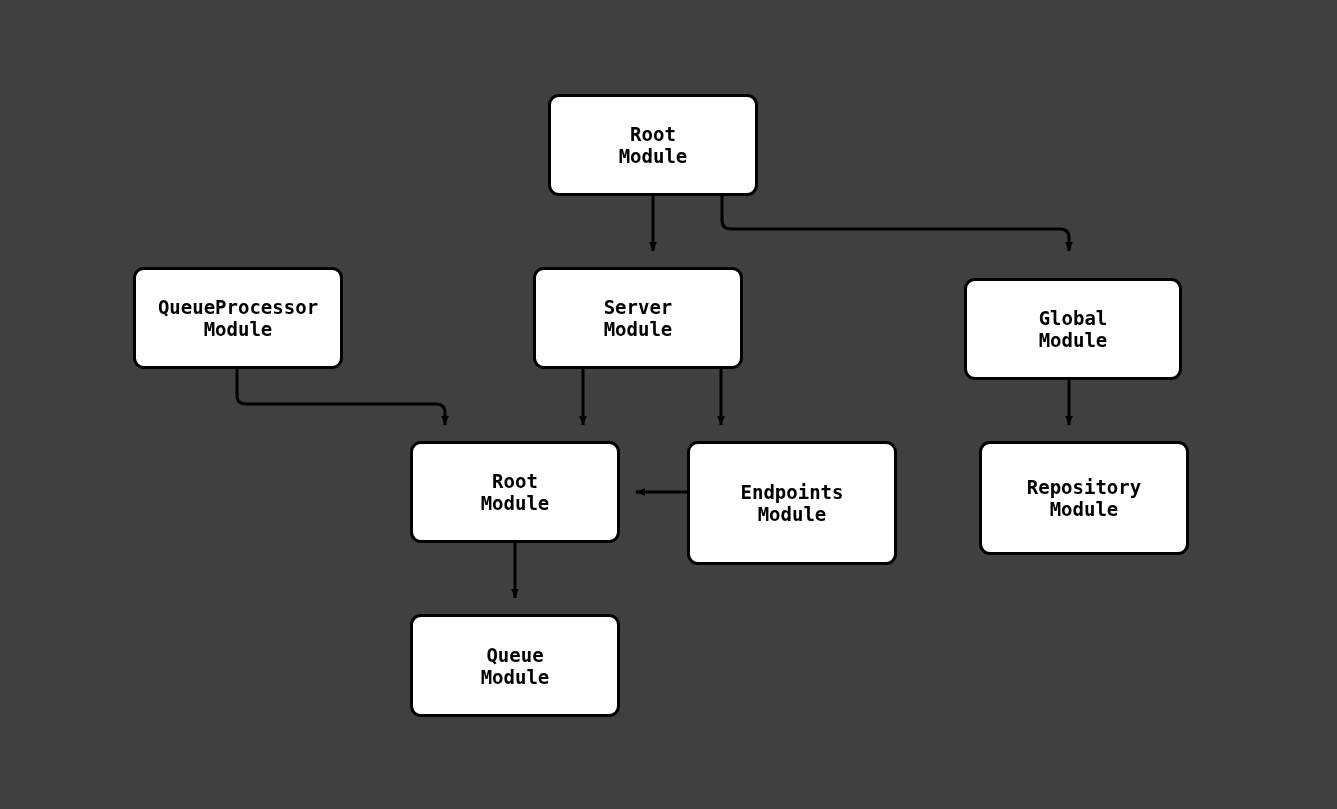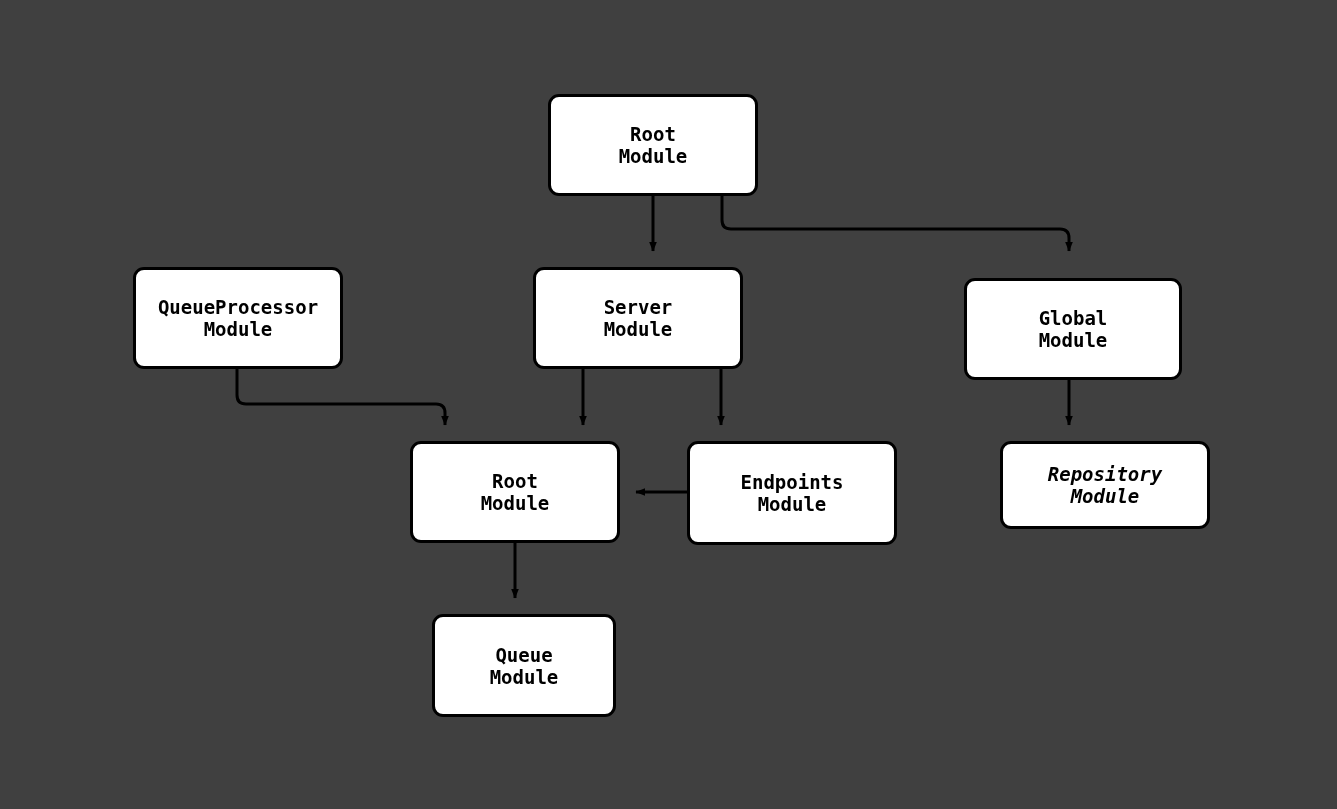--- a/index.html
+++ b/index.html
@@ -100,28 +100,28 @@
   <div class="node" style="left:964px; top:278px; width:218px; height:102px;">
     <div class="node-label">Global</div>
     <div class="node-label">Module</div>
   </div>
 
   <div class="node" style="left:410px; top:441px; width:210px; height:102px;">
     <div class="node-label">Root</div>
     <div class="node-label">Module</div>
   </div>
 
-  <div class="node" style="left:687px; top:441px; width:210px; height:104px;">
+  <div class="node" style="left:687px; top:441px; width:210px; height:124px;">
     <div class="node-label">Endpoints</div>
     <div class="node-label">Module</div>
   </div>
 
-  <div class="node" style="left:1000px; top:441px; width:210px; height:88px;font-style:italic;">
+  <div class="node" style="left:979px; top:441px; width:210px; height:114px;">
     <div class="node-label">Repository</div>
     <div class="node-label">Module</div>
   </div>
 
-  <div class="node" style="left:432px; top:614px; width:184px; height:103px;">
+  <div class="node" style="left:410px; top:614px; width:210px; height:103px;">
     <div class="node-label">Queue</div>
     <div class="node-label">Module</div>
   </div>
 
 </div>
 
 </body></html>

